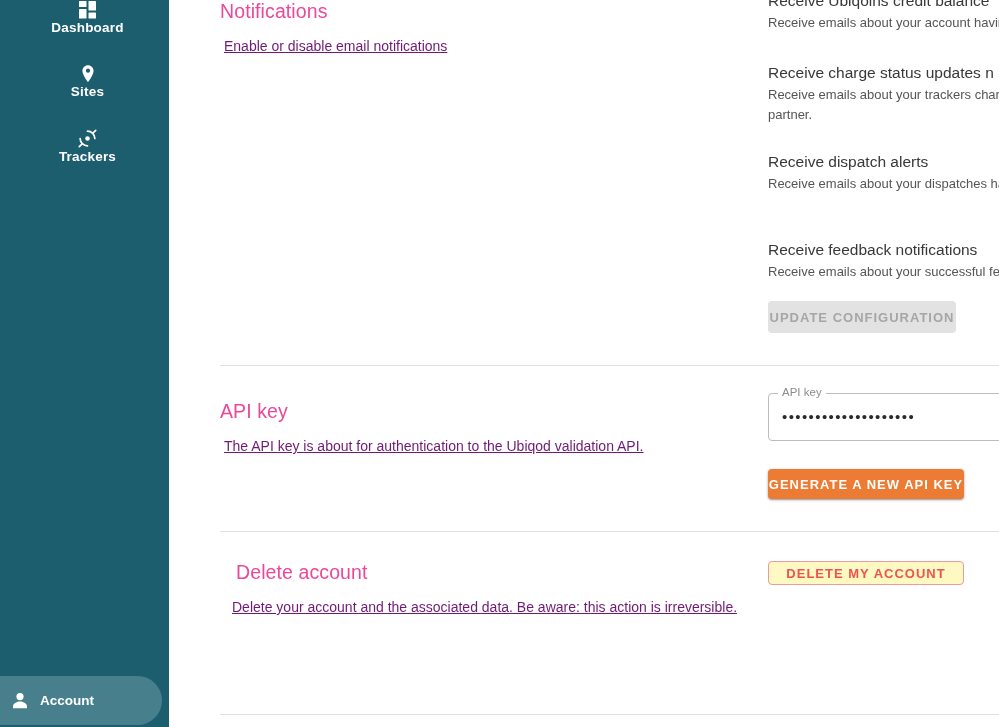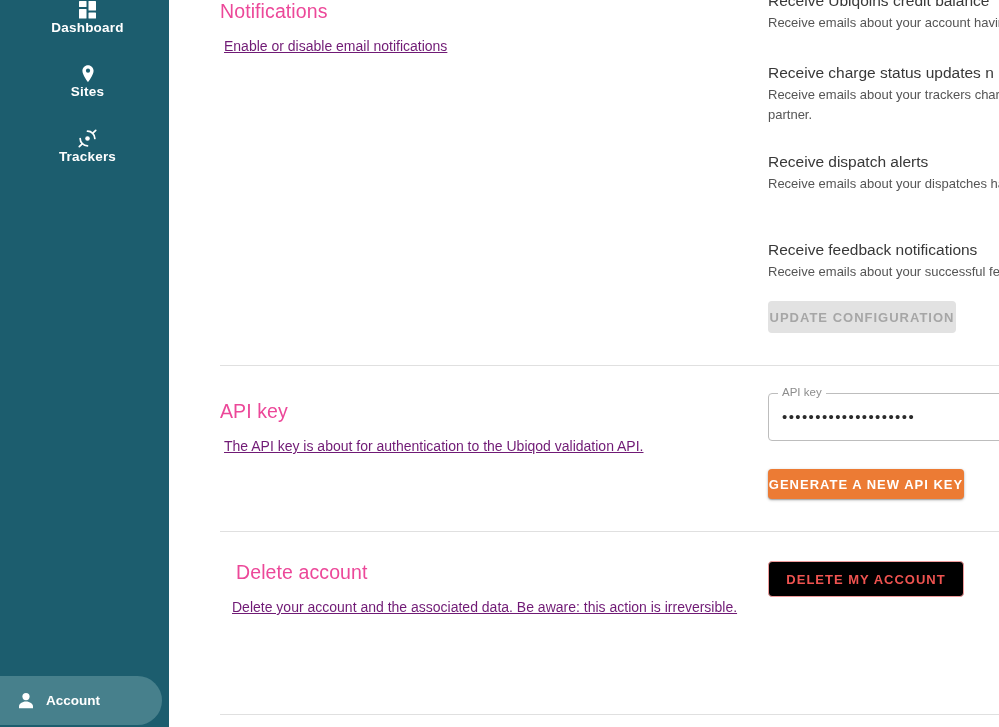--- a/index.html
+++ b/index.html
@@ -70,21 +70,21 @@
   }
 
   #account-item {
     position: absolute;
     left: 0;
     top: 676px;
     width: 162px;
     height: 49px;
     display: flex;
     align-items: center;
-    padding-left: 6px;
+    padding-left: 0;
     border-radius: 0 26px 26px 0;
     background: #47808c;
     cursor: pointer;
     user-select: none;
   }
   #account-item .nav-icon {
     width: 40px;
     min-width: 40px;
     display: flex;
     align-items: center;
@@ -205,22 +205,22 @@
     background: #ec7b34;
     color: #ffffff;
     box-shadow: 0 1px 3px rgba(0,0,0,0.30), 0 1px 1px rgba(0,0,0,0.16);
   }
 
   #delete-account-button {
     position: absolute;
     left: 0;
     top: 0;
     width: 196px;
-    height: 36px;
-    background: #000000;
+    height: 24px;
+    background: #fef9c3;
     color: #ef5350;
     border: 1px solid #ef9a9a;
     border-radius: 4px;
   }
 
   
   .field {
     position: absolute;
     left: 0;
     top: 0;

